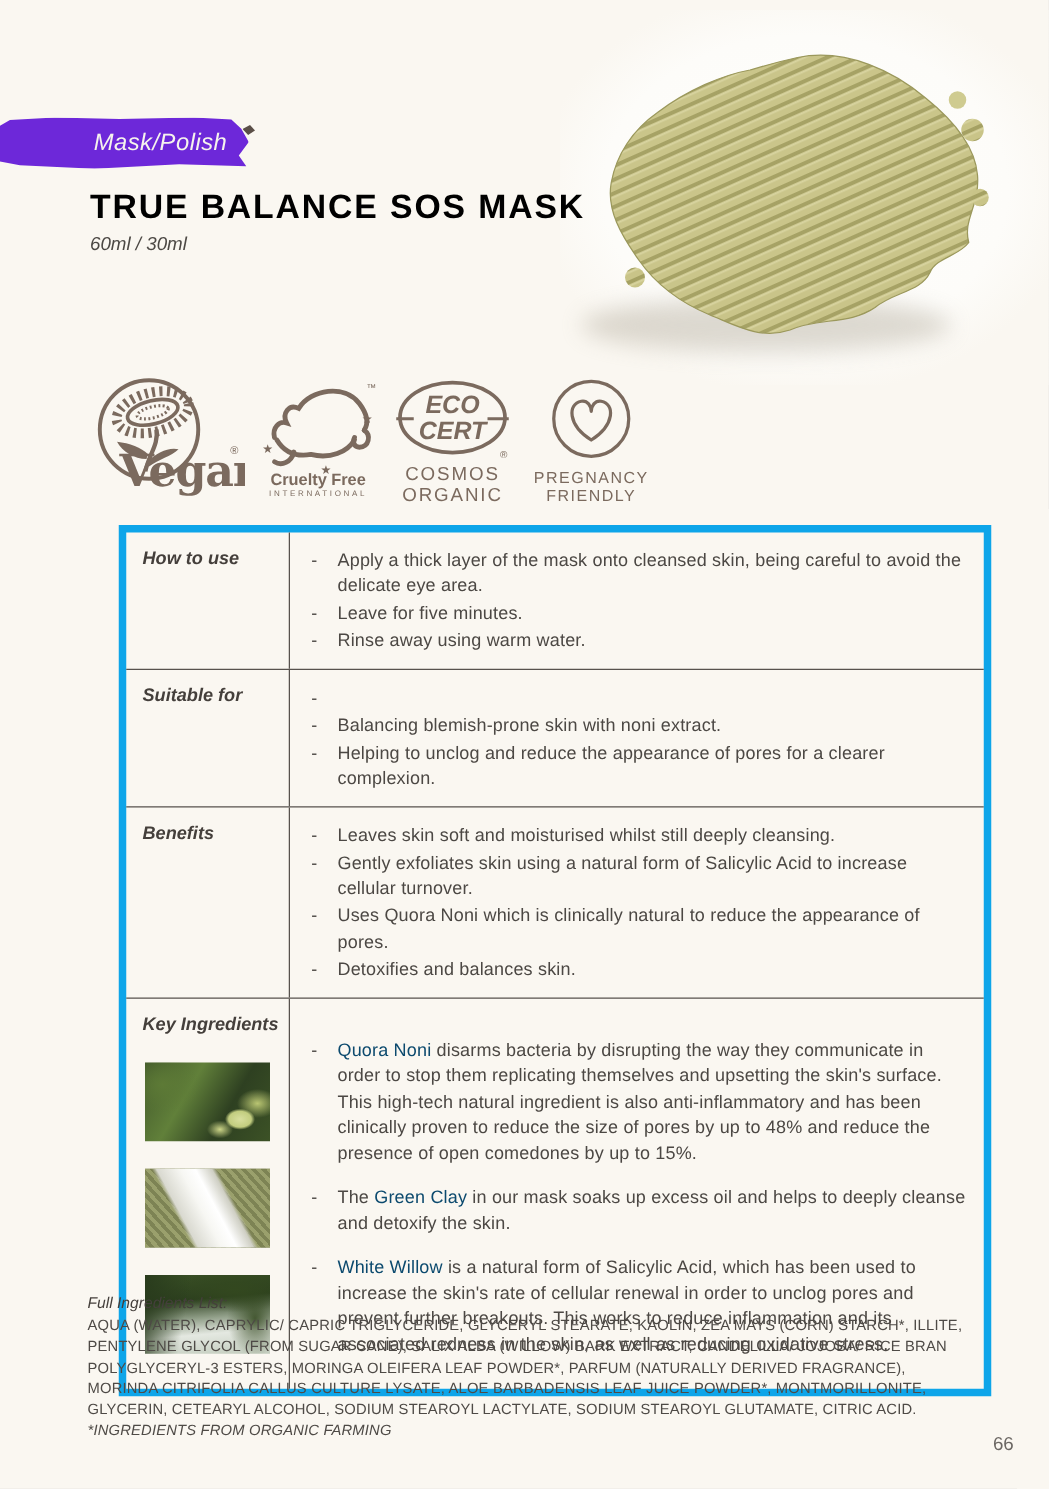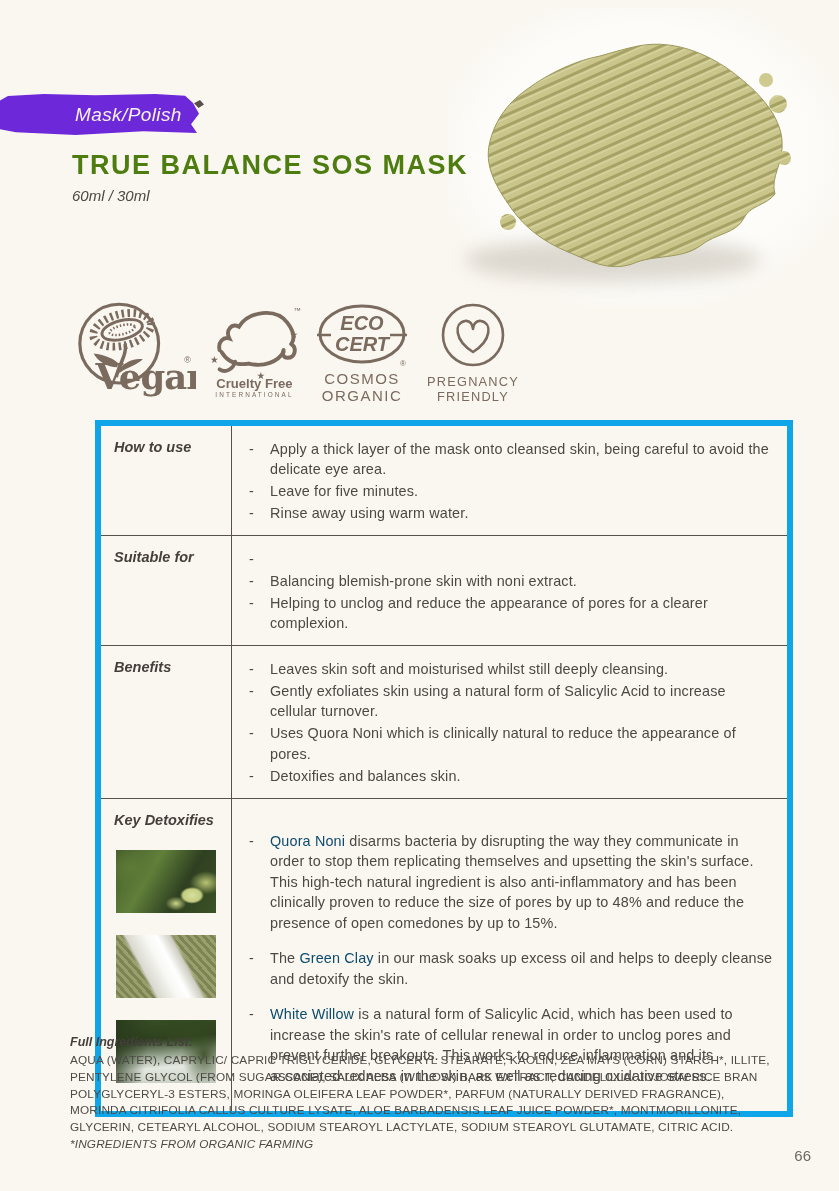--- a/index.html
+++ b/index.html
@@ -21,21 +21,21 @@
     position:absolute; left:194px; top:100px; width:10px; height:8px;
     background:#5a4e47; clip-path:polygon(0 40%,60% 0,100% 55%,45% 100%);
   }
   .badge-label {
     font-style:italic; font-size:19px; color:#f6f3ed; padding-left:75px; letter-spacing:.4px;
   }
 
   
   .title-block { position:absolute; left:72px; top:150px; width:420px; }
   .product-title {
-    font-size:27px; font-weight:700; letter-spacing:1.5px; color:#4d7c0f;
+    font-size:27px; font-weight:700; letter-spacing:1.5px; color:#000000;
   }
   .product-sizes { font-size:15px; font-style:italic; color:#4c4844; margin-top:6px; }
   .product-desc {
     position:absolute; left:72px; top:226px; width:392px;
     font-size:19px; font-style:italic; line-height:29px; color:#514d49;
   }
 
   
   .logos { position:absolute; left:0; top:0; }
   .logo { position:absolute; }
@@ -82,21 +82,21 @@
     repeating-linear-gradient(48deg, #9aa06c 0 3px, #7d8354 3px 6px),
     linear-gradient(135deg,#8f946a,#6d7448); }
   .willow-leaves-photo{ background:
     linear-gradient(100deg, rgba(40,58,28,.95) 0%, rgba(40,58,28,0) 34%),
     radial-gradient(64px 26px at 72% 18%, #33481f 0%, rgba(0,0,0,0) 72%),
     radial-gradient(30px 40px at 88% 55%, rgba(51,72,31,.85) 0%, rgba(0,0,0,0) 75%),
     linear-gradient(175deg, #3a5126 0%, #2c3f1e 32%, #93a18b 54%, #e4e8e1 72%, #c2ccbd 100%); }
 
   
   .ingredients { position:absolute; left:70px; top:1035px; width:700px; }
-  .ing-label { font-size:12.5px; font-weight:700; font-style:italic; color:#443f3b; }
+  .ing-label { font-size:12.5px; font-weight:400; font-style:italic; color:#443f3b; }
   .ing-body { margin-top:3px; font-size:11.8px; line-height:16.8px; letter-spacing:.15px; color:#4e4a46; }
   .ing-foot { font-style:italic; }
 
   .page-number { position:absolute; right:28px; top:1147px; font-size:15px; color:#6b6763;text-align:right; }
 </style>
 </head>
 <body>
 
 <div class="page">
 
@@ -250,21 +250,21 @@
             <span class="btext"><span>Uses Quora Noni which is clinically natural to reduce the appearance of pores.</span></span>
           </div>
           <div class="bullet">
             <span class="dash">-</span>
             <span class="btext"><span>Detoxifies and balances skin.</span></span>
           </div>
         </div>
       </div>
       <div class="t-row spaced">
         <div class="t-head">
-          <div class="t-head-label">Key Detoxifies</div>
+          <div class="t-head-label">Key Ingredients</div>
           <div class="thumb noni-fruit-photo"></div>
           <div class="thumb white-clay-photo"></div>
           <div class="thumb willow-leaves-photo"></div>
         </div>
         <div class="t-body">
           <div class="bullet">
             <span class="dash">-</span>
             <span class="btext"><span class="b">Quora Noni</span><span> disarms bacteria by disrupting the way they communicate in order to stop them replicating themselves and upsetting the skin's surface. This high-tech natural ingredient is also anti-inflammatory and has been clinically proven to reduce the size of pores by up to 48% and reduce the presence of open comedones by up to 15%.</span></span>
           </div>
           <div class="bullet">

